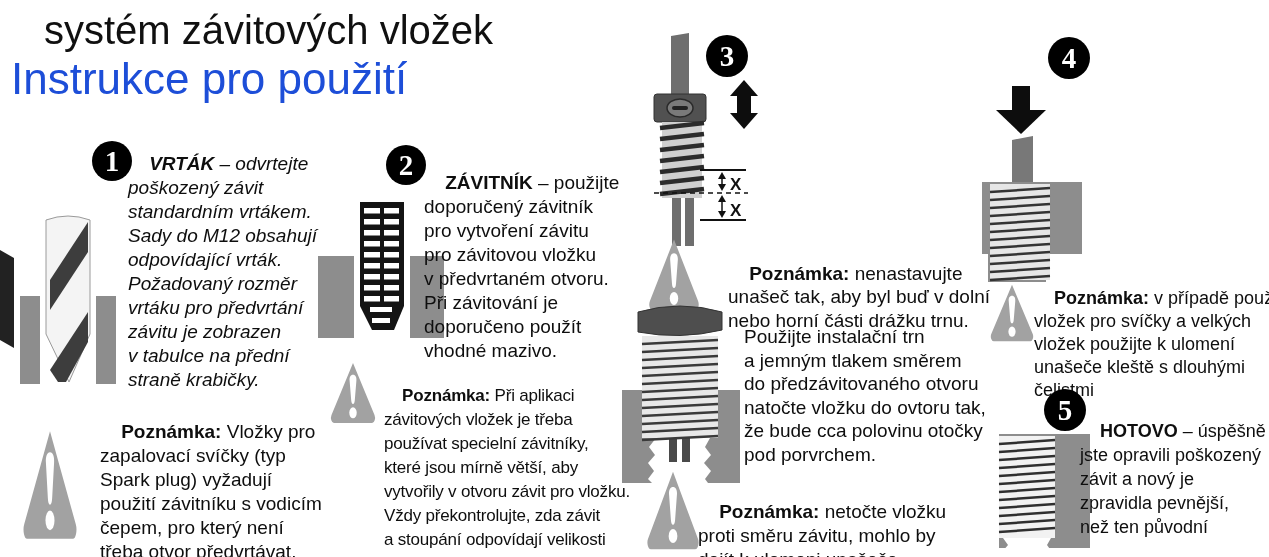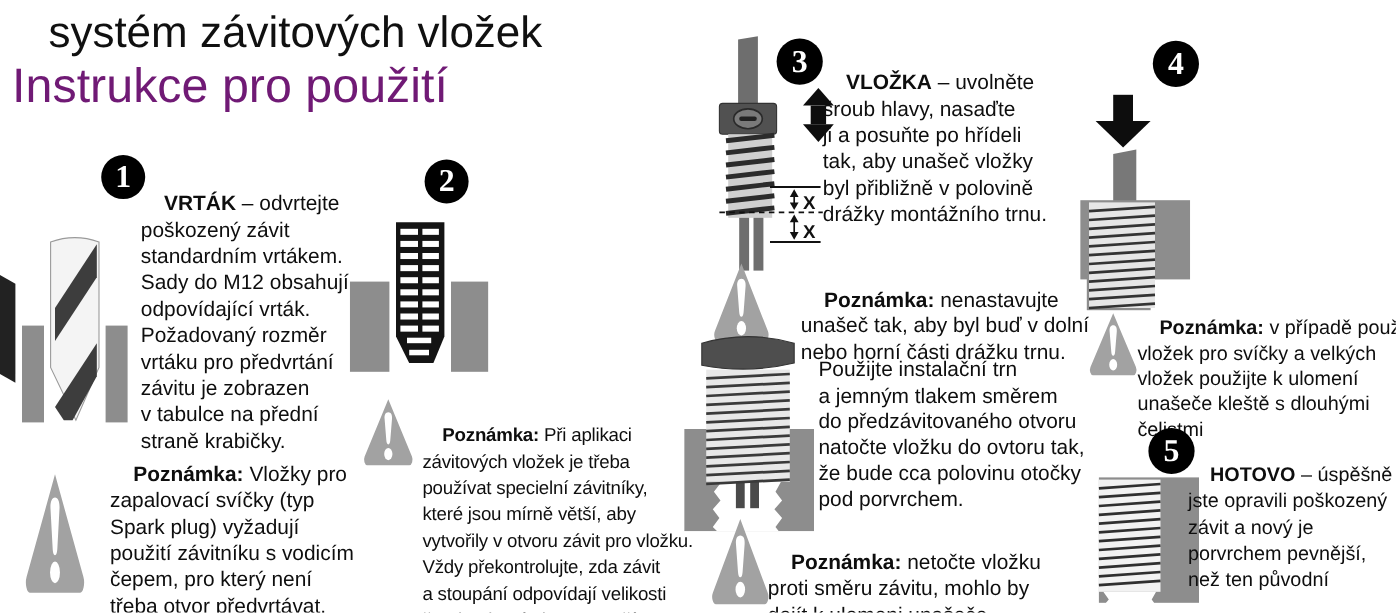--- a/index.html
+++ b/index.html
@@ -1,20 +1,20 @@
 <!DOCTYPE html>
 <html><head>
 <meta charset="utf-8">
 <style>
   html,body{margin:0;padding:0;background:#fff;}
   .page{position:relative;width:1269px;height:557px;background:#fff;overflow:hidden;
         font-family:"Liberation Sans", sans-serif;color:#0e0e0e;}
   .abs{position:absolute;}
   .subtitle{font-size:40px;color:#101010;}
-  .title{font-size:44px;color:#701a75;}
+  .title{font-size:44px;color:#1d4ed8;}
   .badge{width:40px;height:40px;border-radius:50%;background:#000;color:#fff;
          display:flex;align-items:center;justify-content:center;
          font-family:"Liberation Serif", serif;font-weight:700;font-size:29px;}
   .txt{white-space:pre;font-size:19px;line-height:24px;}
   .txt b{font-weight:700;}
   .small{font-size:17px;letter-spacing:-0.2px;}
   .c4{font-size:18px;line-height:23px;}
   .lh235{line-height:23.5px;margin-left:28px;}
   svg{display:block;}
 </style>
@@ -31,21 +31,21 @@
     <rect x="20" y="110" width="20" height="88" fill="#8d8d8d"></rect>
     <rect x="96" y="110" width="20" height="88" fill="#8d8d8d"></rect>
     <path d="M46 34 Q68 26 90 34 L90 148 L69 196 L46 148 Z" fill="#f4f4f4" stroke="#9a9a9a" stroke-width="1"></path>
     <polygon points="88,36 50,94 50,124 88,66" fill="#3d3d3d"></polygon>
     <polygon points="88,126 50,184 58,196 66,196 88,156" fill="#3d3d3d"></polygon>
   </svg>
 
   <div class="abs badge" style="left:92px;top:141px;">
     <span>1</span>
   </div>
-  <div class="abs txt" style="left:128px;top:150px;text-indent:12px;">
+  <div class="abs txt" style="left:128px;top:128px;text-indent:12px;font-style:italic;">
     <b>VRTÁK</b><span> – odvrtejte
 poškozený závit
 standardním vrtákem.
 Sady do M12 obsahují
 odpovídající vrták.
 Požadovaný rozměr
 vrtáku pro předvrtání
 závitu je zobrazen
 v tabulce na přední
 straně krabičky.</span>
@@ -89,20 +89,30 @@
       <rect x="46" y="102" width="16" height="5.5"></rect>
         <rect x="66" y="102" width="15" height="5.5"></rect>
       <rect x="52" y="113" width="22" height="5"></rect>
         <rect x="54" y="124" width="18" height="5"></rect>
     </g>
   </svg>
 
   <div class="abs badge" style="left:386px;top:145px;">
     <span>2</span>
   </div>
+  <div class="abs txt" style="left:424px;top:147px;">
+    <b>ZÁVITNÍK</b><span> – použijte
+doporučený závitník
+pro vytvoření závitu
+pro závitovou vložku
+v předvrtaném otvoru.
+Při závitování je
+doporučeno použít
+vhodné mazivo.</span>
+  </div>
 
   <svg class="abs" style="left:328px;top:360px;" width="50" height="66" viewBox="0 0 100 90" preserveAspectRatio="none">
     <path d="M50 4 L93 75 A6 7 0 0 1 88 86 L12 86 A6 7 0 0 1 7 75 Z" fill="#a2a2a2"></path>
     <path d="M50 20 C45 20 42.6 23.4 43.2 28 L46.4 55 C46.8 58.4 48 60 50 60 C52 60 53.2 58.4 53.6 55 L56.8 28 C57.4 23.4 55 20 50 20 Z" fill="#fff"></path>
     <circle cx="50" cy="72" r="7.5" fill="#fff"></circle>
   </svg>
   <div class="abs txt small" style="left:384px;top:360px;">
     <b>Poznámka:</b><span> Při aplikaci
 závitových vložek je třeba
 používat specielní závitníky,
@@ -145,28 +155,20 @@
       <path d="M84 169 L84 183" stroke-width="1.5"></path>
       <polygon points="84,165 80,172 88,172" stroke="none" fill="#111"></polygon>
       <polygon points="84,188 80,181 88,181" stroke="none" fill="#111"></polygon>
     </g>
     <text x="92" y="160" font-size="17" font-weight="bold" fill="#111" stroke="none">X</text>
     <text x="92" y="186" font-size="17" font-weight="bold" fill="#111" stroke="none">X</text>
   </svg>
 
   <div class="abs badge" style="left:706px;top:35px;width:42px;height:42px;">
     <span>3</span>
-  </div>
-  <div class="abs txt" style="left:748px;top:40px;">
-    <b>VLOŽKA</b><span> – uvolněte
-šroub hlavy, nasaďte
-ji a posuňte po hřídeli
-tak, aby unašeč vložky
-byl přibližně v polovině
-drážky montážního trnu.</span>
   </div>
 
   <svg class="abs" style="left:646px;top:236px;" width="56" height="78" viewBox="0 0 100 90" preserveAspectRatio="none">
     <path d="M50 4 L93 75 A6 7 0 0 1 88 86 L12 86 A6 7 0 0 1 7 75 Z" fill="#a2a2a2"></path>
     <path d="M50 20 C45 20 42.6 23.4 43.2 28 L46.4 55 C46.8 58.4 48 60 50 60 C52 60 53.2 58.4 53.6 55 L56.8 28 C57.4 23.4 55 20 50 20 Z" fill="#fff"></path>
     <circle cx="50" cy="72" r="7.5" fill="#fff"></circle>
   </svg>
   <div class="abs txt lh235" style="left:700px;top:238px;">
     <b>Poznámka:</b><span> nenastavujte
 unašeč tak, aby byl buď v dolní
@@ -276,17 +278,17 @@
     <polygon points="18,120 66,120 62,127 67,134 60,139 24,139 17,134 23,127" fill="#ffffff"></polygon>
   </svg>
 
   <div class="abs badge" style="left:1044px;top:389px;width:42px;height:42px;">
     <span>5</span>
   </div>
   <div class="abs txt c4" style="left:1080px;top:395px;line-height:24px;text-indent:16px;">
     <b>HOTOVO</b><span> – úspěšně
 jste opravili poškozený
 závit a nový je
-porvrchem pevnější,
+zpravidla pevnější,
 než ten původní</span>
   </div>
 
 </div>
 
 </body></html>

